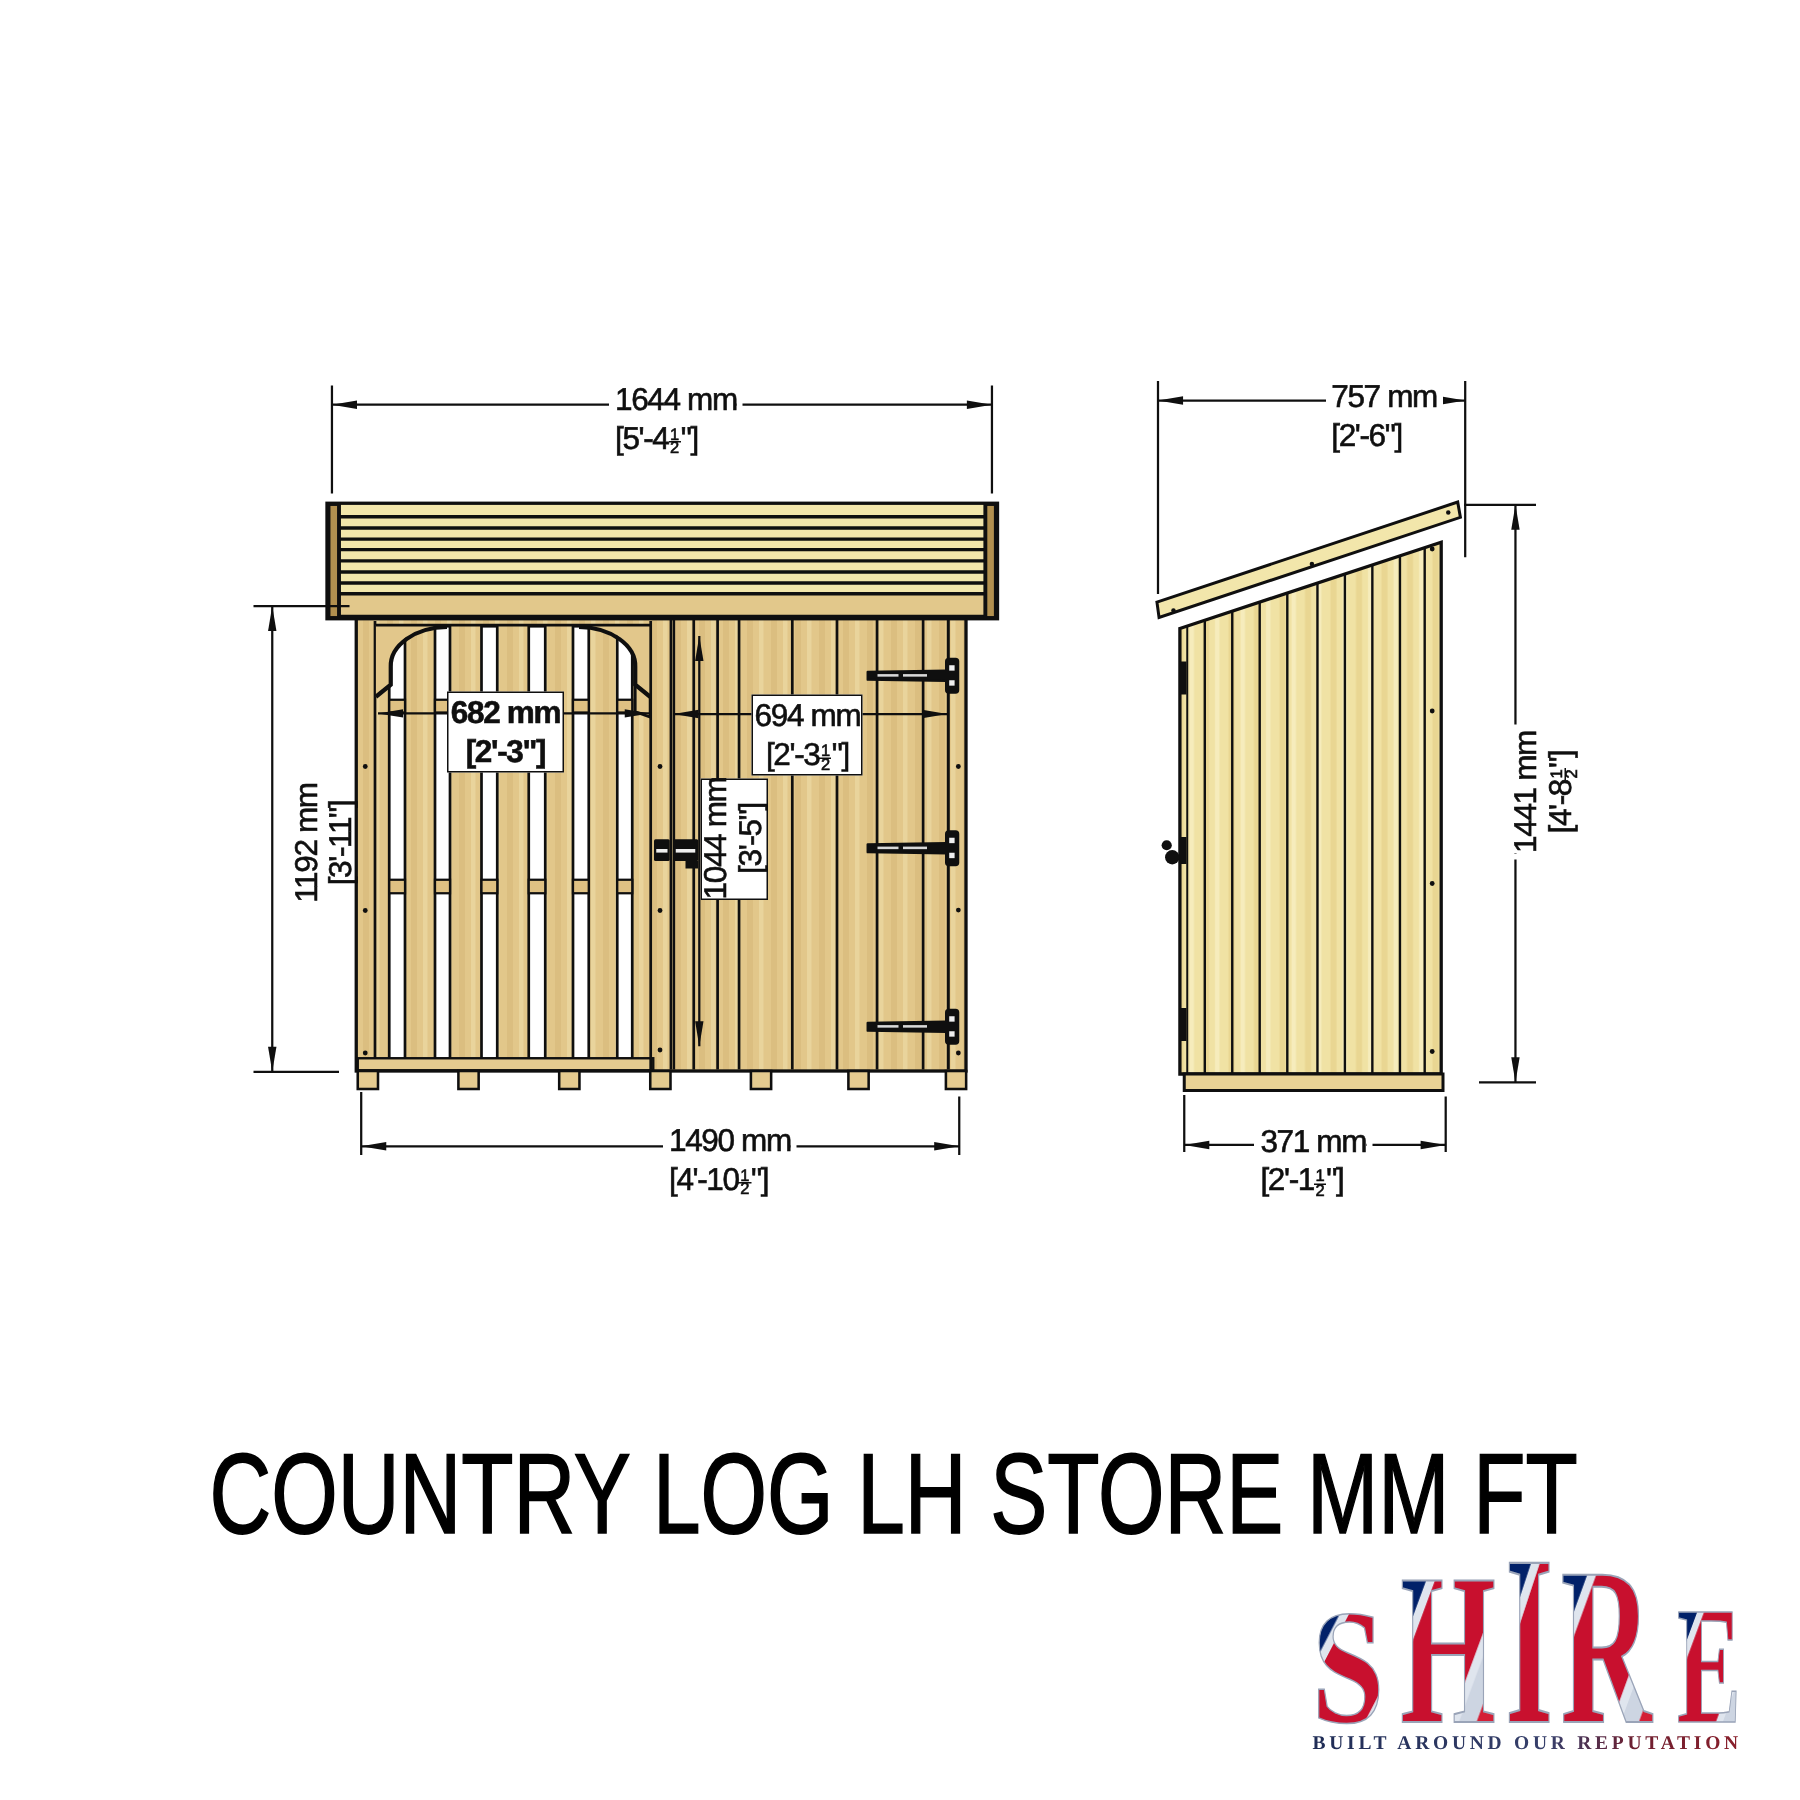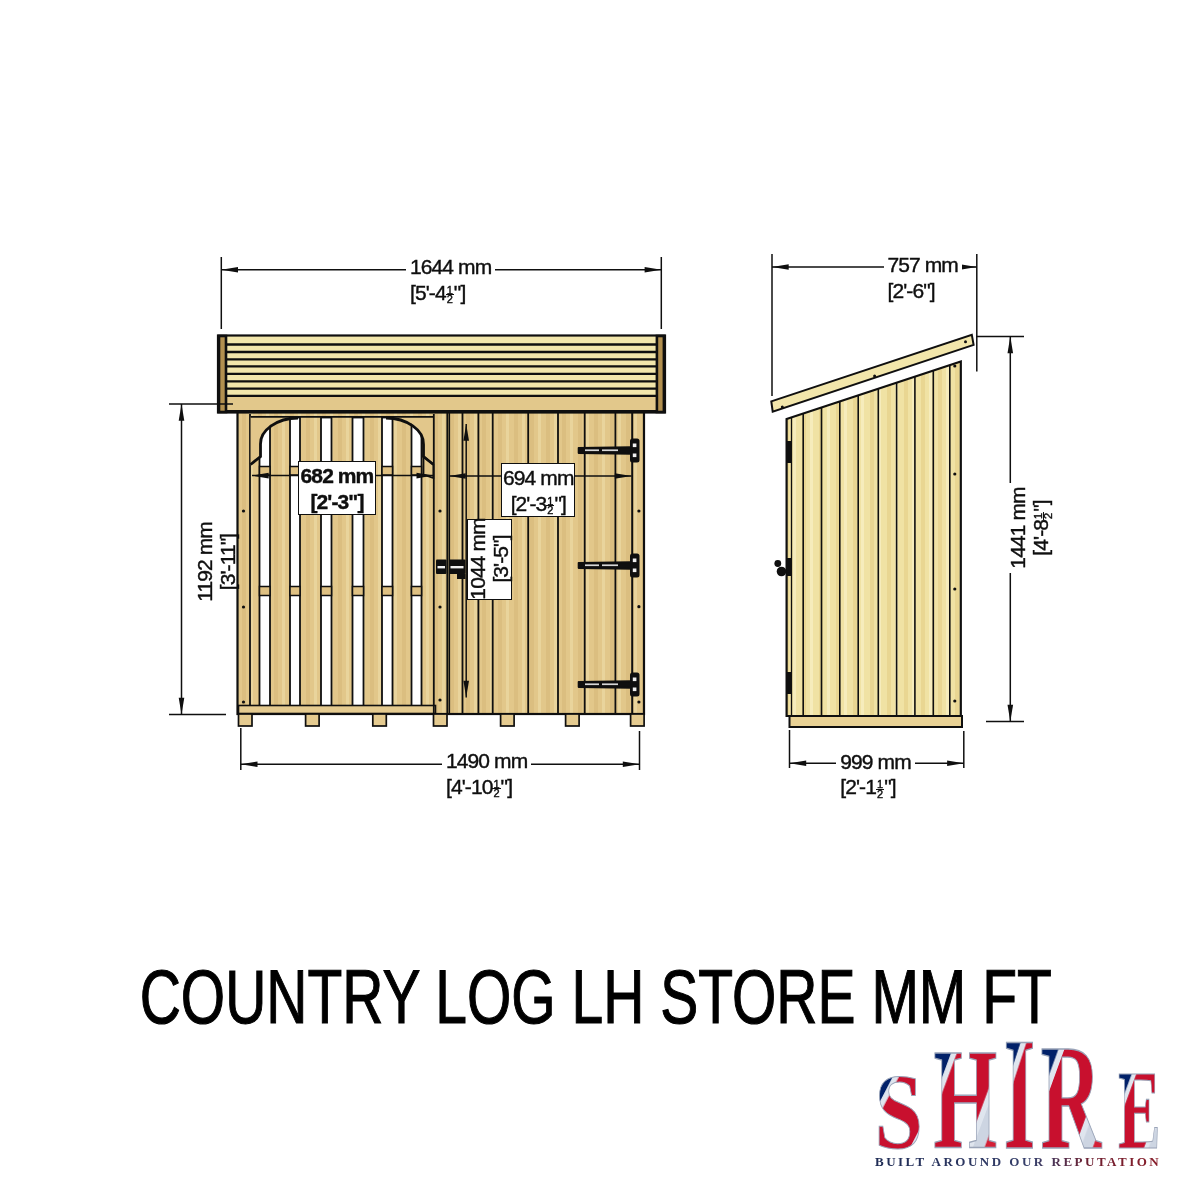--- a/index.html
+++ b/index.html
@@ -310,21 +310,21 @@
 
 <div class="dim" style="left:399px;top:748px;margin-left:47px;"><span class="l1">1490 mm</span>
 [4'-10<span class="fr"><span class="n">1</span><span>2</span></span>"]</div>
 
 <div class="dim" style="left:839.5px;top:252px;margin-left:48px;"><span class="l1">757 mm</span>
 [2'-6"]</div>
 
 <div class="dim rot" style="left:939px;top:514.5px;width:160px;transform-origin:80px 13px;text-align:center;"><span class="l1">1441 mm</span>
 [4'-8<span class="fr"><span class="n">1</span><span>2</span></span>"]</div>
 
-<div class="dim" style="left:840.3px;top:748.5px;"><span class="l1">999 mm</span>
+<div class="dim" style="left:840.3px;top:748.5px;"><span class="l1">371 mm</span>
 [2'-1<span class="fr"><span class="n">1</span><span>2</span></span>"]</div>
 
 <div style="position:absolute;left:0;top:953px;width:1200px;text-align:center;font-size:76px;color:#000;-webkit-text-stroke:1.1px #000;white-space:nowrap;transform:translateX(-10.3px) scaleX(0.75);">COUNTRY LOG LH STORE MM FT</div>
 
 <svg style="position:absolute;left:855px;top:1025px;" width="320" height="160" viewBox="0 0 320 160">
   <defs>
     <pattern id="uj2" width="120" height="120" patternUnits="userSpaceOnUse" patternTransform="rotate(33)">
       <rect width="120" height="120" fill="#dfe5ee"></rect>
       <rect x="0" width="34" height="120" fill="#c8102e"></rect>
       <rect x="40" width="12" height="120" fill="#cdd5e2"></rect>

